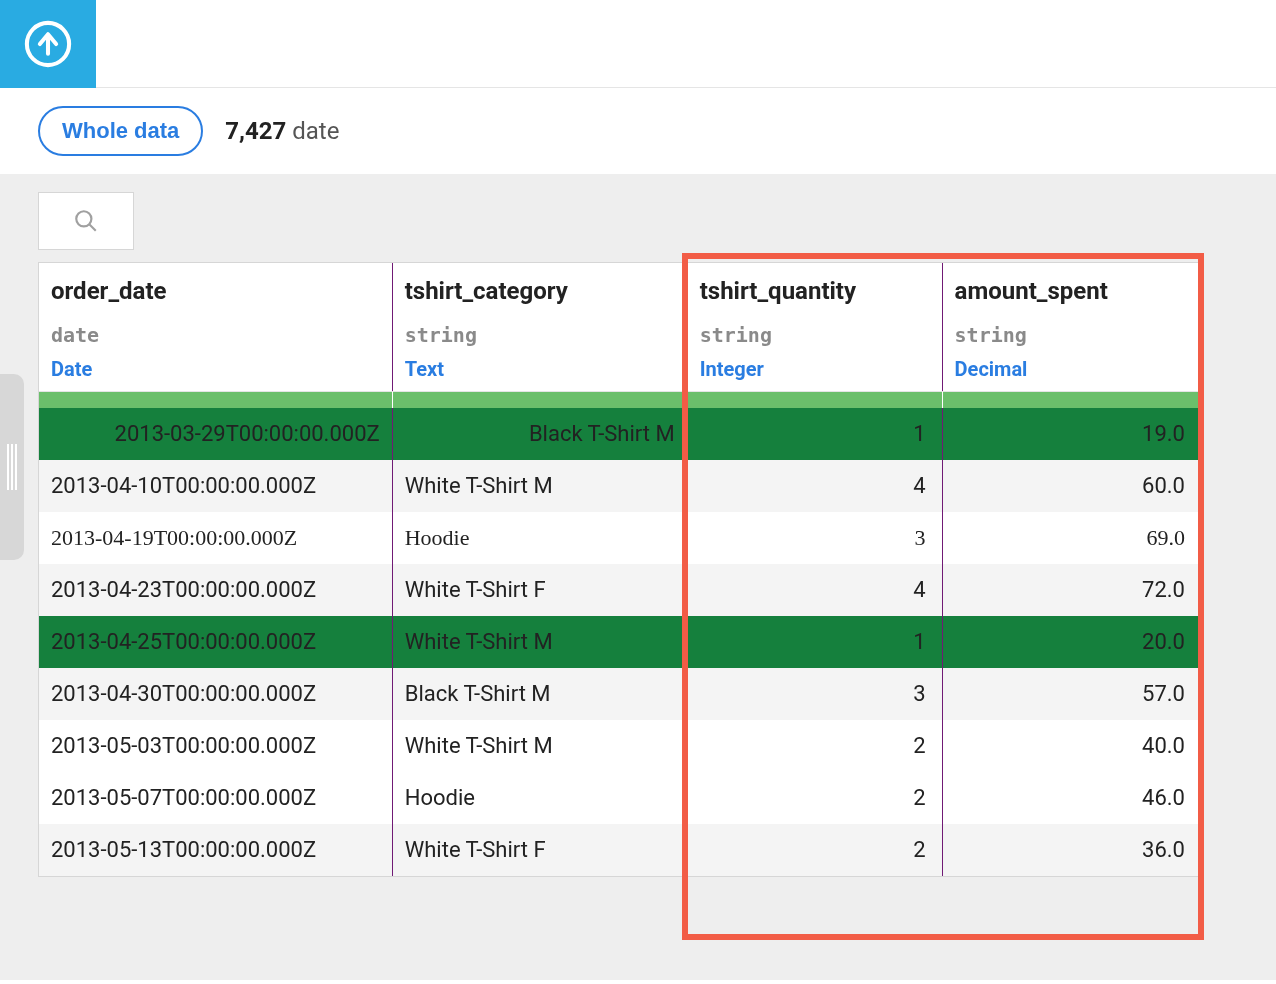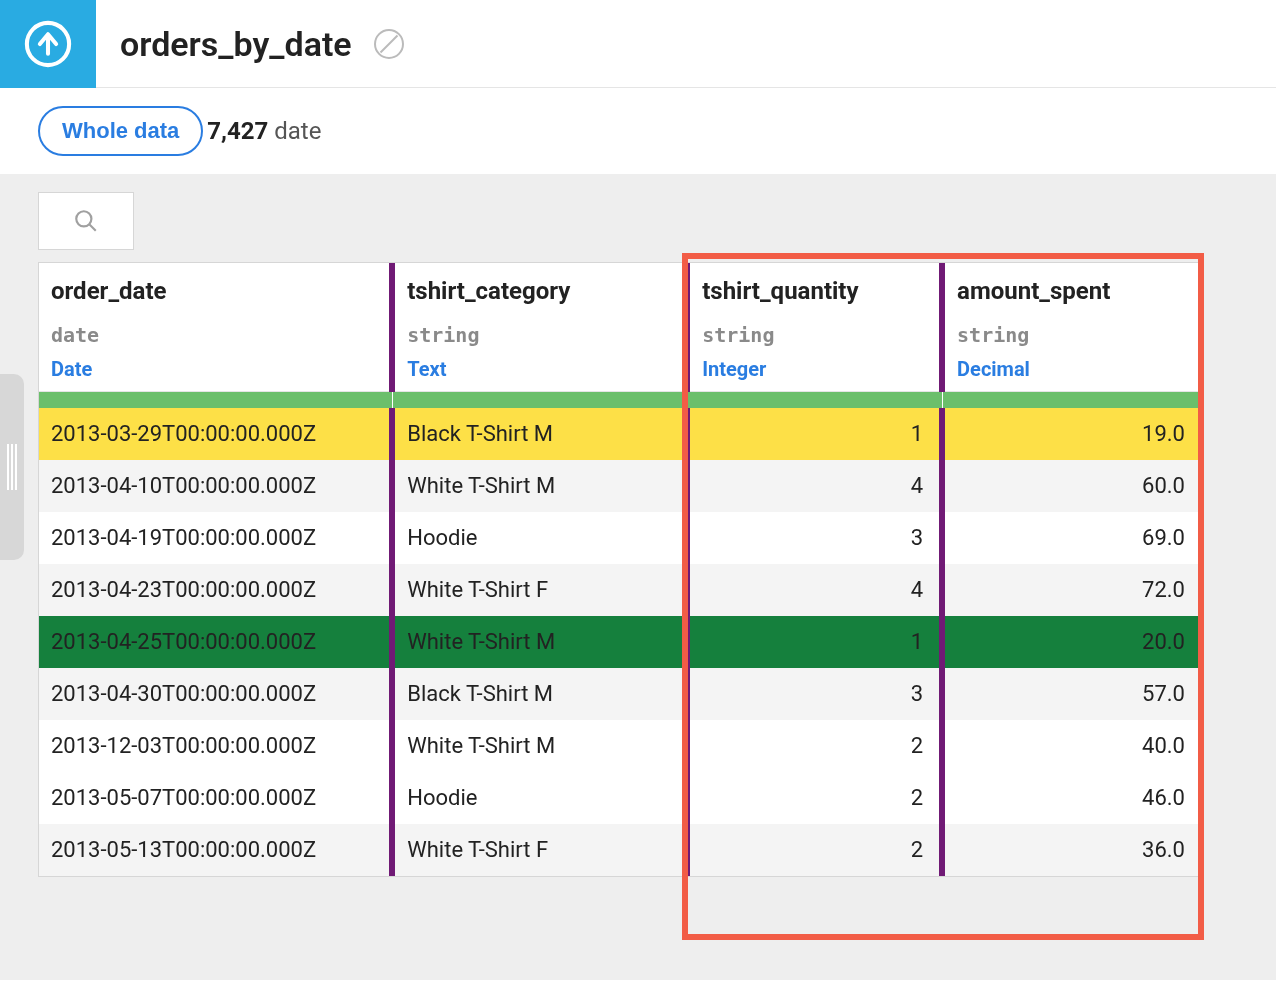--- a/index.html
+++ b/index.html
@@ -4,48 +4,48 @@
 <style>
   * { box-sizing: border-box; margin: 0; padding: 0; }
   html, body { width: 1276px; height: 984px; font-family: -apple-system, BlinkMacSystemFont, "Segoe UI", Roboto, Helvetica, Arial, sans-serif; background:#fff; color:#222; }
   .topbar { height: 88px; display:flex; align-items:center; border-bottom:1px solid #e5e5e5; }
   .logo-box { width:96px; height:88px; background:#29abe2; display:flex; align-items:center; justify-content:center; }
   .logo-box svg { width:52px; height:52px; }
   .title-area { display:flex; align-items:center; padding-left:24px; gap:22px; }
   .page-title { font-size:34px; font-weight:600; color:#222; }
   .title-icon { width:30px; height:30px; border-radius:50%; border:2px solid #bbb; display:flex; align-items:center; justify-content:center; color:#bbb; position:relative; }
   .title-icon::before { content:""; position:absolute; width:24px; height:2px; background:#bbb; transform:rotate(-45deg); }
-  .subbar { padding:18px 7px 18px 38px; display:flex; align-items:center; gap:4px; }
+  .subbar { padding:18px 7px 18px 38px; display:flex; align-items:center; gap:22px; }
   .pill { border:2px solid #2a7de1; color:#2a7de1; font-weight:700; font-size:22px; padding:10px 22px; border-radius:28px; background:#fff; cursor:pointer; }
   .row-count { font-size:24px; color:#555; }
   .row-count b { font-weight:700; color:#222; }
   .workspace { background:#eeeeee; padding:18px 0 0 38px; height: calc(984px - 88px - 90px); position:relative; }
   .search-box { width:96px; height:58px; border:1px solid #d6d6d6; background:#fff; display:flex; align-items:center; justify-content:center; margin-bottom:12px; cursor:pointer; }
   .search-box svg { width:26px; height:26px; stroke:#a0a0a0; }
   .table-wrap { background:#fff; border:1px solid #d6d6d6; width:1164px; position:relative; }
   table { border-collapse:collapse; width:100%; table-layout:fixed; }
   col.c0 { width:352px; }
   col.c1 { width:294px; }
   col.c2 { width:254px; }
   col.c3 { width:258px; }
-  th, td { text-align:left; padding:0 12px; border-right:6px solid #701a75; }
+  th, td { text-align:left; padding:0 12px; border-right:1px solid #701a75; }
   th:last-child, td:last-child { border-right:none; }
   thead th { background:#fff; vertical-align:top; padding-top:14px; padding-bottom:10px; border-bottom:1px solid #e5e5e5; }
   .col-name { font-size:24px; font-weight:700; color:#222; margin-bottom:18px; display:block; }
   .col-storage { font-family:"SFMono-Regular",Consolas,Menlo,monospace; font-size:20px; color:#8a8a8a; margin-bottom:10px; display:block; }
   .col-meaning { font-size:20px; color:#2a7de1; display:block; cursor:pointer; }
   tr.greenbar td { background:#6bbf6b; height:16px; padding:0; border-right:1px solid #fff; }
   tr.greenbar td:last-child { border-right:none; }
   tbody tr.data-row td { height:52px; font-size:22px; color:#222; }
   tbody tr.data-row:nth-child(odd) td { background:#f4f4f4; }
   tbody tr.data-row:nth-child(even) td { background:#ffffff; }
   
-  tbody tr.data-row.r0 td { background:#fde047; }
+  tbody tr.data-row.r0 td { background:#15803d;text-align:right; }
   tbody tr.data-row.r1 td { background:#f4f4f4; }
-  tbody tr.data-row.r2 td { background:#ffffff; }
+  tbody tr.data-row.r2 td { background:#ffffff;font-family:Liberation Serif, serif; }
   tbody tr.data-row.r3 td { background:#f4f4f4; }
   tbody tr.data-row.r4 td { background:#15803d; }
   tbody tr.data-row.r5 td { background:#f4f4f4; }
   tbody tr.data-row.r6 td { background:#ffffff; }
   tbody tr.data-row.r7 td { background:#f4f4f4; }
   tbody tr.data-row.r8 td { background:#ffffff; }
   tbody tr.data-row.r9 td { background:#f4f4f4; }
   td.num { text-align:right; padding-right:16px; }
   .side-handle { position:absolute; left:0; top:374px; width:24px; height:186px; background:#d7d7d7; border-radius:0 10px 10px 0; display:flex; align-items:center; justify-content:center; cursor:pointer; }
   .side-handle .grip { width:2px; height:46px; background:#fff; margin:0 1px; display:inline-block; }
@@ -53,24 +53,20 @@
 </style>
 </head>
 <body>
 
 <div class="topbar">
   <div class="logo-box">
     <svg viewBox="0 0 64 64">
       <circle cx="32" cy="32" r="26" fill="none" stroke="#fff" stroke-width="5"></circle>
       <path d="M32 44 V22 M22 32 L32 20 L42 32" fill="none" stroke="#fff" stroke-width="5" stroke-linecap="round" stroke-linejoin="round"></path>
     </svg>
-  </div>
-  <div class="title-area">
-    <span class="page-title">orders_by_date</span>
-    <span class="title-icon"></span>
   </div>
 </div>
 
 <div class="subbar">
   <button class="pill">Whole data</button>
   <span class="row-count">
     <b>7,427</b>
     <span>date</span>
   </span>
 </div>
@@ -152,21 +148,21 @@
             <td class="num">1</td>
             <td class="num">20.0</td>
           </tr>
           <tr class="data-row r5">
             <td>2013-04-30T00:00:00.000Z</td>
             <td>Black T-Shirt M</td>
             <td class="num">3</td>
             <td class="num">57.0</td>
           </tr>
           <tr class="data-row r6">
-            <td>2013-12-03T00:00:00.000Z</td>
+            <td>2013-05-03T00:00:00.000Z</td>
             <td>White T-Shirt M</td>
             <td class="num">2</td>
             <td class="num">40.0</td>
           </tr>
           <tr class="data-row r8">
             <td>2013-05-07T00:00:00.000Z</td>
             <td>Hoodie</td>
             <td class="num">2</td>
             <td class="num">46.0</td>
           </tr>

